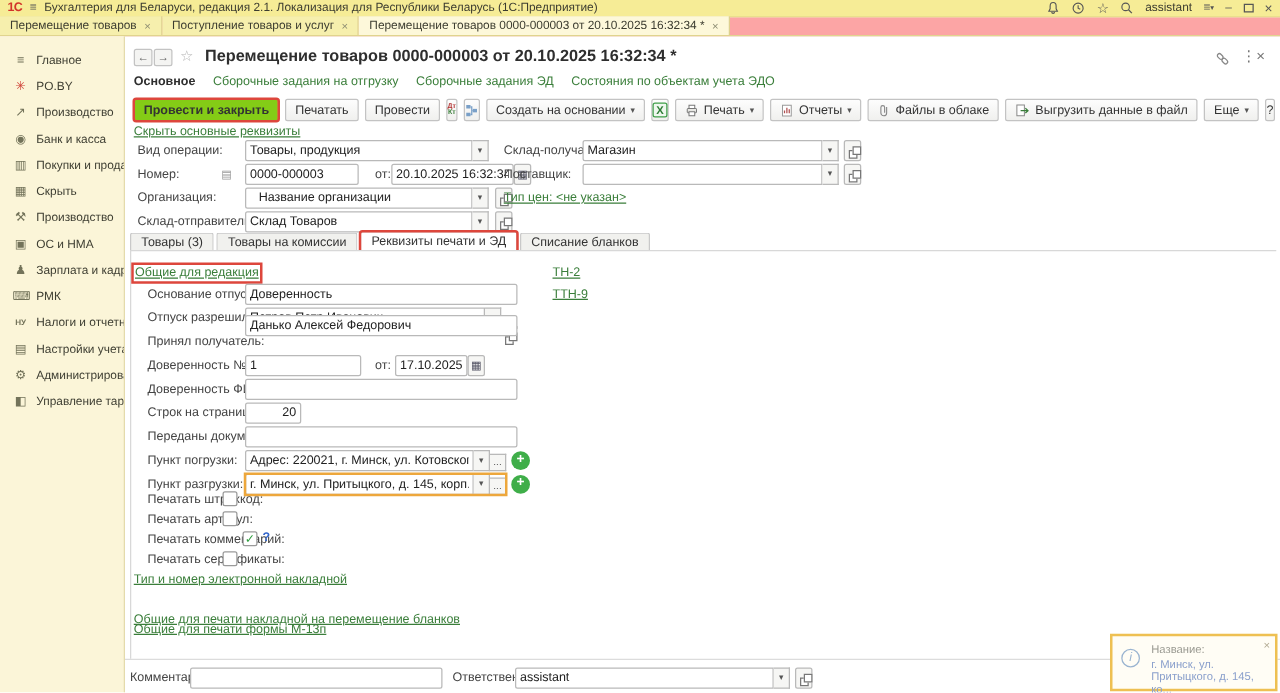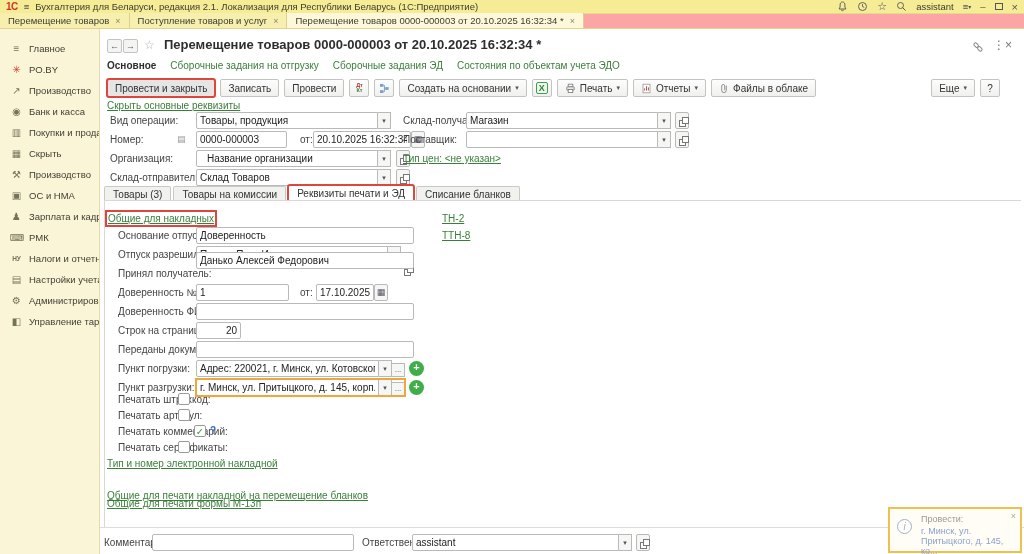--- a/index.html
+++ b/index.html
@@ -28,21 +28,21 @@
 .star{position:absolute;color:#b5b5b5;font-size:12px}
 .doctitle{position:absolute;left:164px;top:37px;font-size:13px;font-weight:bold;color:#2e2e2e}
 .navrow{position:absolute;left:107px;top:60px;display:flex;gap:14px;font-size:10px;align-items:center}
 .glink{color:#3a7e3a;cursor:pointer}
 .glink.u{text-decoration:underline}
 .navmain{font-weight:bold;color:#2e2e2e}
 
 .toolbar{position:absolute;left:107px;top:79px;width:893px;display:flex;gap:5px;align-items:center}
 .btn{height:18px;background:linear-gradient(#fdfdfd,#f0f0ee);border:1px solid #c3c3c3;border-radius:2px;padding:0 7px;font-size:10px;display:inline-flex;align-items:center;gap:4px;color:#333;white-space:nowrap}
 .btn .caret{font-size:7px;color:#555}
-.btn.primary{background:#e5e5e5;font-weight:normal;border:1px solid #d9b02c;outline:2px solid #dd463c;outline-offset:-1px}
+.btn.primary{background:#84cc16;font-weight:bold;border:1px solid #d9b02c;outline:2px solid #dd463c;outline-offset:-1px}
 .btn.iconbtn{padding:0;width:20px;justify-content:center}
 .dtkt{display:flex;flex-direction:column;line-height:5.5px;font-size:5.5px;font-weight:bold}
 .dtkt .d{color:#b03030}.dtkt .k{color:#3a7e3a}
 .xl{width:12px;height:12px;border:1px solid #3f9e49;color:#2e7d36;font-weight:bold;font-size:9px;text-align:center;line-height:10px;background:#eef7ee;border-radius:2px}
 .mlauto{margin-left:auto}
 
 .flabel{position:absolute;font-size:10px;color:#444;white-space:nowrap}
 .fw{position:absolute;display:flex;align-items:flex-end;height:17px}
 .fw input{border:1px solid #b9b9b9;height:17px;font-size:10px;padding:0 3px;font-family:inherit;color:#222;min-width:0;border-radius:2px 0 0 2px}
 .fw input.solo{border-radius:2px}
@@ -205,21 +205,21 @@
 
 <div class="navrow">
   <span class="navmain">Основное</span>
   <span class="glink">Сборочные задания на отгрузку</span>
   <span class="glink">Сборочные задания ЭД</span>
   <span class="glink">Состояния по объектам учета ЭДО</span>
 </div>
 
 <div class="toolbar">
   <button class="btn primary">Провести и закрыть</button>
-  <button class="btn">Записать</button>
+  <button class="btn">Печатать</button>
   <button class="btn">Провести</button>
   <button class="btn iconbtn">
       <span class="dtkt">
         <span class="d">Дт</span>
         <span class="k">Кт</span>
       </span>
     </button>
   <button class="btn iconbtn">
       <svg width="11" height="11" viewBox="0 0 11 11">
         <rect x="1" y="1" width="3.4" height="2.8" fill="#7aa0c8"></rect>
@@ -251,20 +251,27 @@
       </svg>
       <span>Отчеты</span>
       <span class="caret">▾</span>
     </button>
   <button class="btn">
       <svg width="10" height="11" viewBox="0 0 10 11">
         <path d="M7.3 2.5V7.3a2.3 2.3 0 0 1-4.6 0V3a1.5 1.5 0 0 1 3 0v4.2" fill="none" stroke="#888" stroke-width="0.9"></path>
       </svg>
       <span>Файлы в облаке</span>
     </button>
+  <button class="btn">
+      <svg width="12" height="11" viewBox="0 0 12 11">
+        <rect x="1.5" y="1" width="6" height="8.6" fill="#fff" stroke="#888" stroke-width="0.8"></rect>
+        <path d="M4.5 5.5H10M8.3 3.6 10.4 5.5 8.3 7.4" fill="none" stroke="#3a7e3a" stroke-width="1"></path>
+      </svg>
+      <span>Выгрузить данные в файл</span>
+    </button>
   <button class="btn mlauto">
       <span>Еще</span>
       <span class="caret">▾</span>
     </button>
   <button class="btn iconbtn">?</button>
 </div>
 
 <span class="glink u abs" style="left:107px;top:100px;font-size:10px">Скрыть основные реквизиты</span>
 
 <span class="flabel" style="left:110px;top:115px">Вид операции:</span>
@@ -312,23 +319,23 @@
 <div class="openbtn" style="left:396px;top:169px"></div>
 
 <div class="doctabs">
   <div class="dtab">Товары (3)</div>
   <div class="dtab">Товары на комиссии</div>
   <div class="dtab active">Реквизиты печати и ЭД</div>
   <div class="dtab">Списание бланков</div>
 </div>
 <div class="panel"></div>
 
-<span class="glink u abs hl-red" style="left:108px;top:213px;font-size:10px">Общие для накладных</span>
+<span class="glink u abs hl-red" style="left:108px;top:213px;font-size:10px">Общие для редакция</span>
 <span class="glink u abs" style="left:442px;top:213px;font-size:10px">ТН-2</span>
-<span class="glink u abs" style="left:442px;top:230px;font-size:10px">ТТН-8</span>
+<span class="glink u abs" style="left:442px;top:230px;font-size:10px">ТТН-9</span>
 
 <span class="flabel" style="left:118px;top:230px">Основание отпуска:</span>
 <div class="fw" style="left:196px;top:227px;width:218px">
   <input class="solo" style="width: 218px;" value="Доверенность">
 </div>
 
 <span class="flabel" style="left:118px;top:249px">Отпуск разрешил:</span>
 <div class="fw" style="left:196px;top:246px;width:218px">
   <input style="width: 192px;" value="Петров Петр Иванович">
   <span class="db">▾</span>
@@ -402,17 +409,17 @@
 </div>
 <span class="flabel" style="left:362px;top:537px">Ответственный:</span>
 <div class="fw" style="left:412px;top:534px;width:220px">
   <input style="width: 207px;" value="assistant">
   <span class="db">▾</span>
 </div>
 <div class="openbtn" style="left:636px;top:534px"></div>
 
 <div class="notify">
   <div class="ninfo">i</div>
-  <span class="ntitle">Провести:</span>
+  <span class="ntitle">Название:</span>
   <span class="nclose">×</span>
   <span class="nline" style="top:17px">г. Минск, ул.</span>
   <span class="nline" style="top:27px">Притыцкого, д. 145, ко...</span>
 </div>
 
 </body></html>

